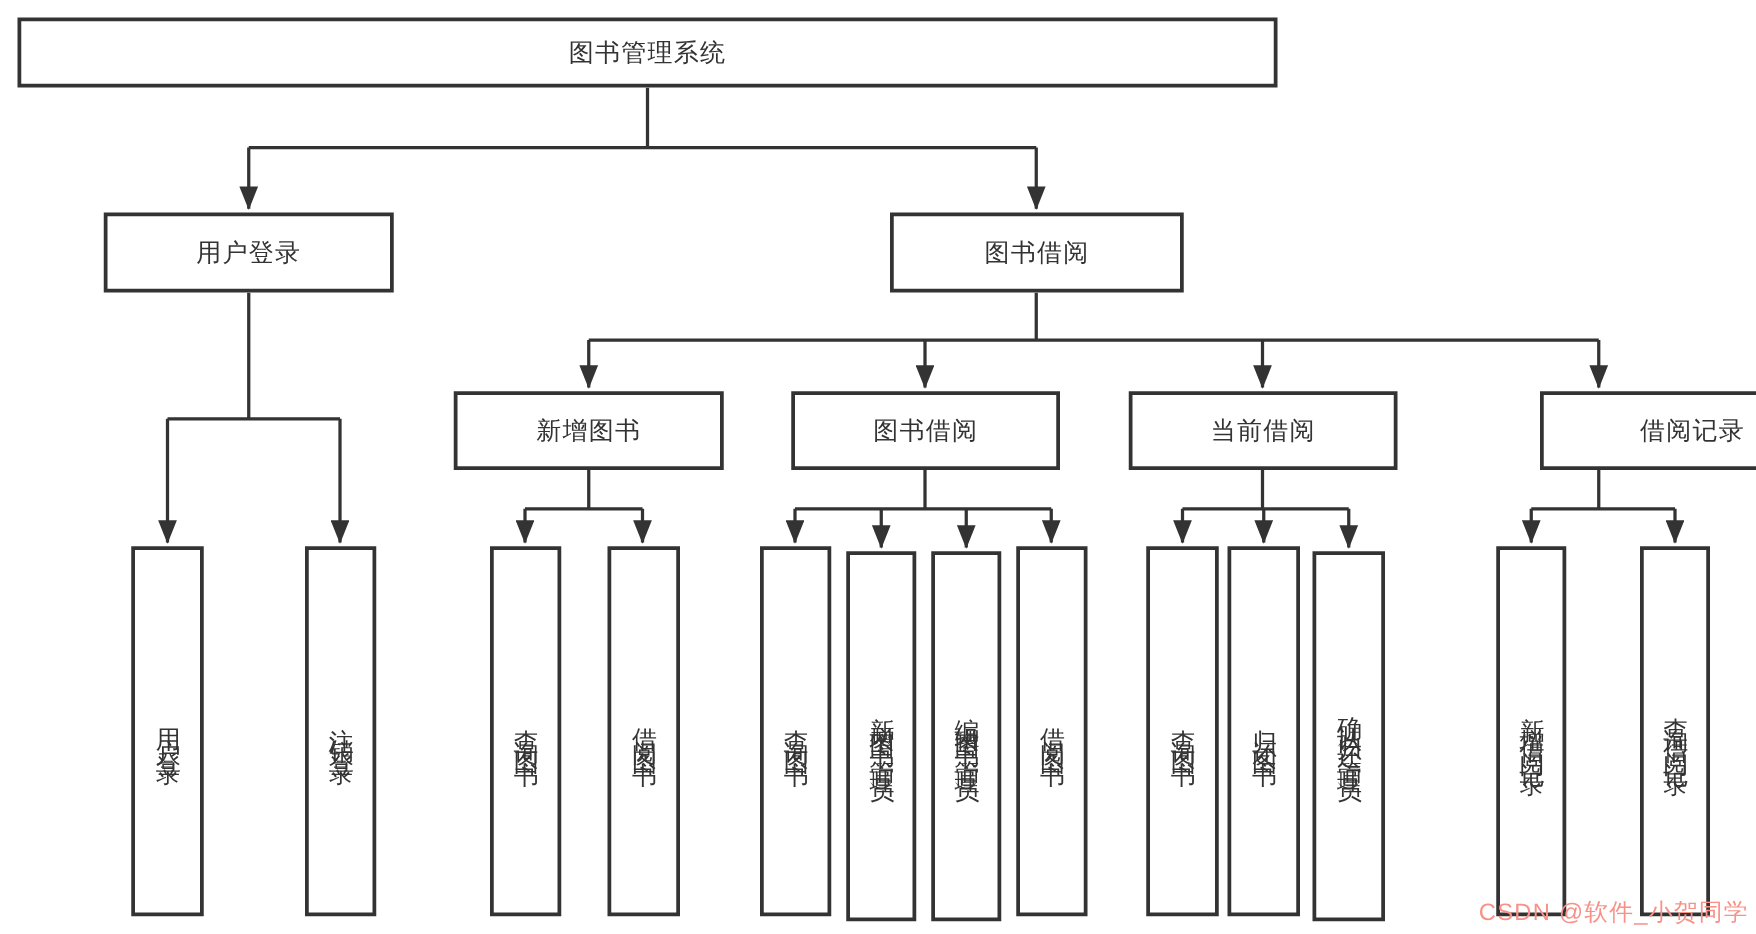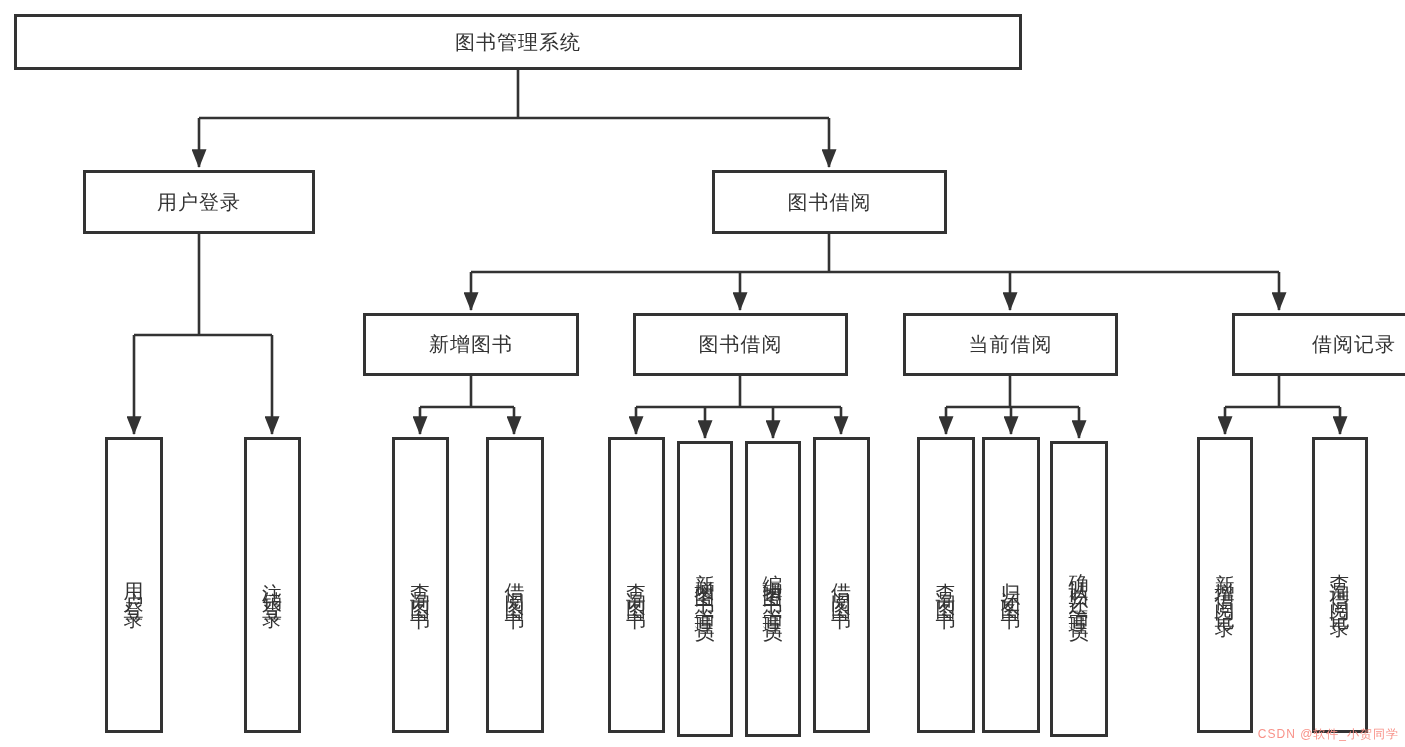--- a/index.html
+++ b/index.html
@@ -29,21 +29,21 @@
     font-size:20px;
     letter-spacing:9px;
     line-height:1;
   }
   .box.v.long{letter-spacing:7px;}
   .watermark{
     position:absolute;
     z-index:3;
     right:6px;
     bottom:4px;
-    font-size:12px;
+    font-size:19px;
     letter-spacing:1px;
     white-space:nowrap;
     margin-left:48px;
   }
 </style>
 </head>
 <body>
 
 <div class="stage">
 

